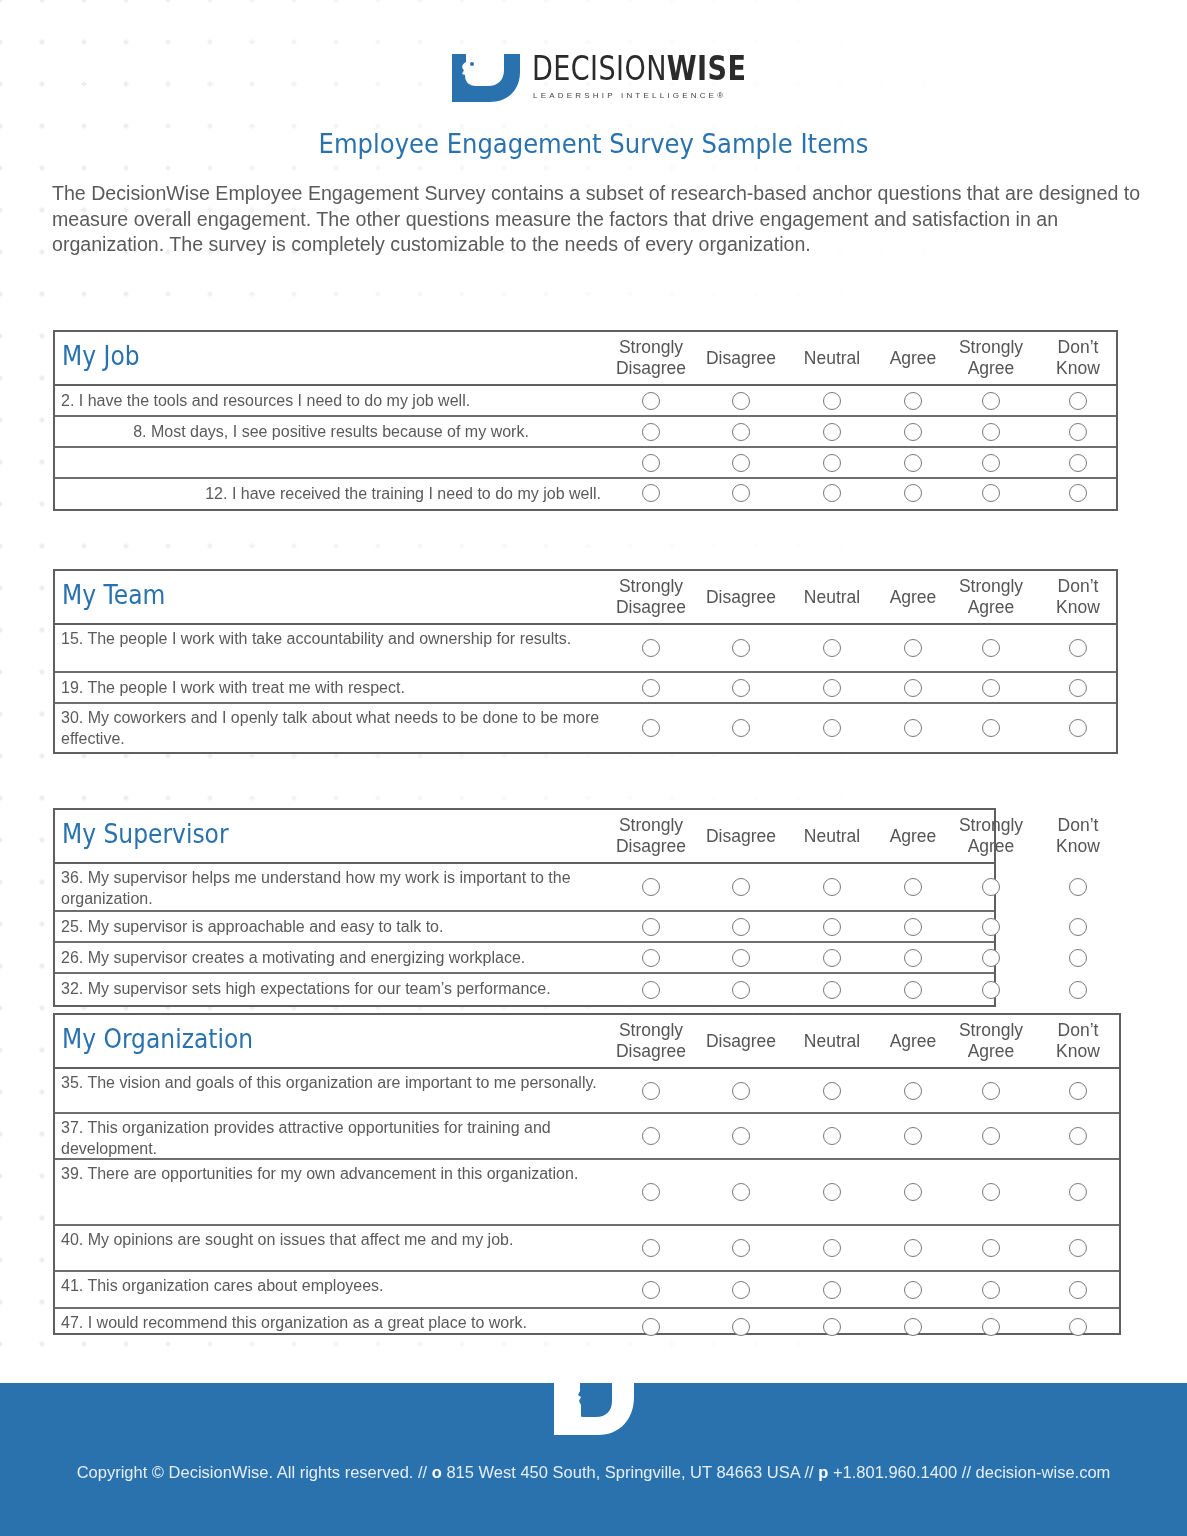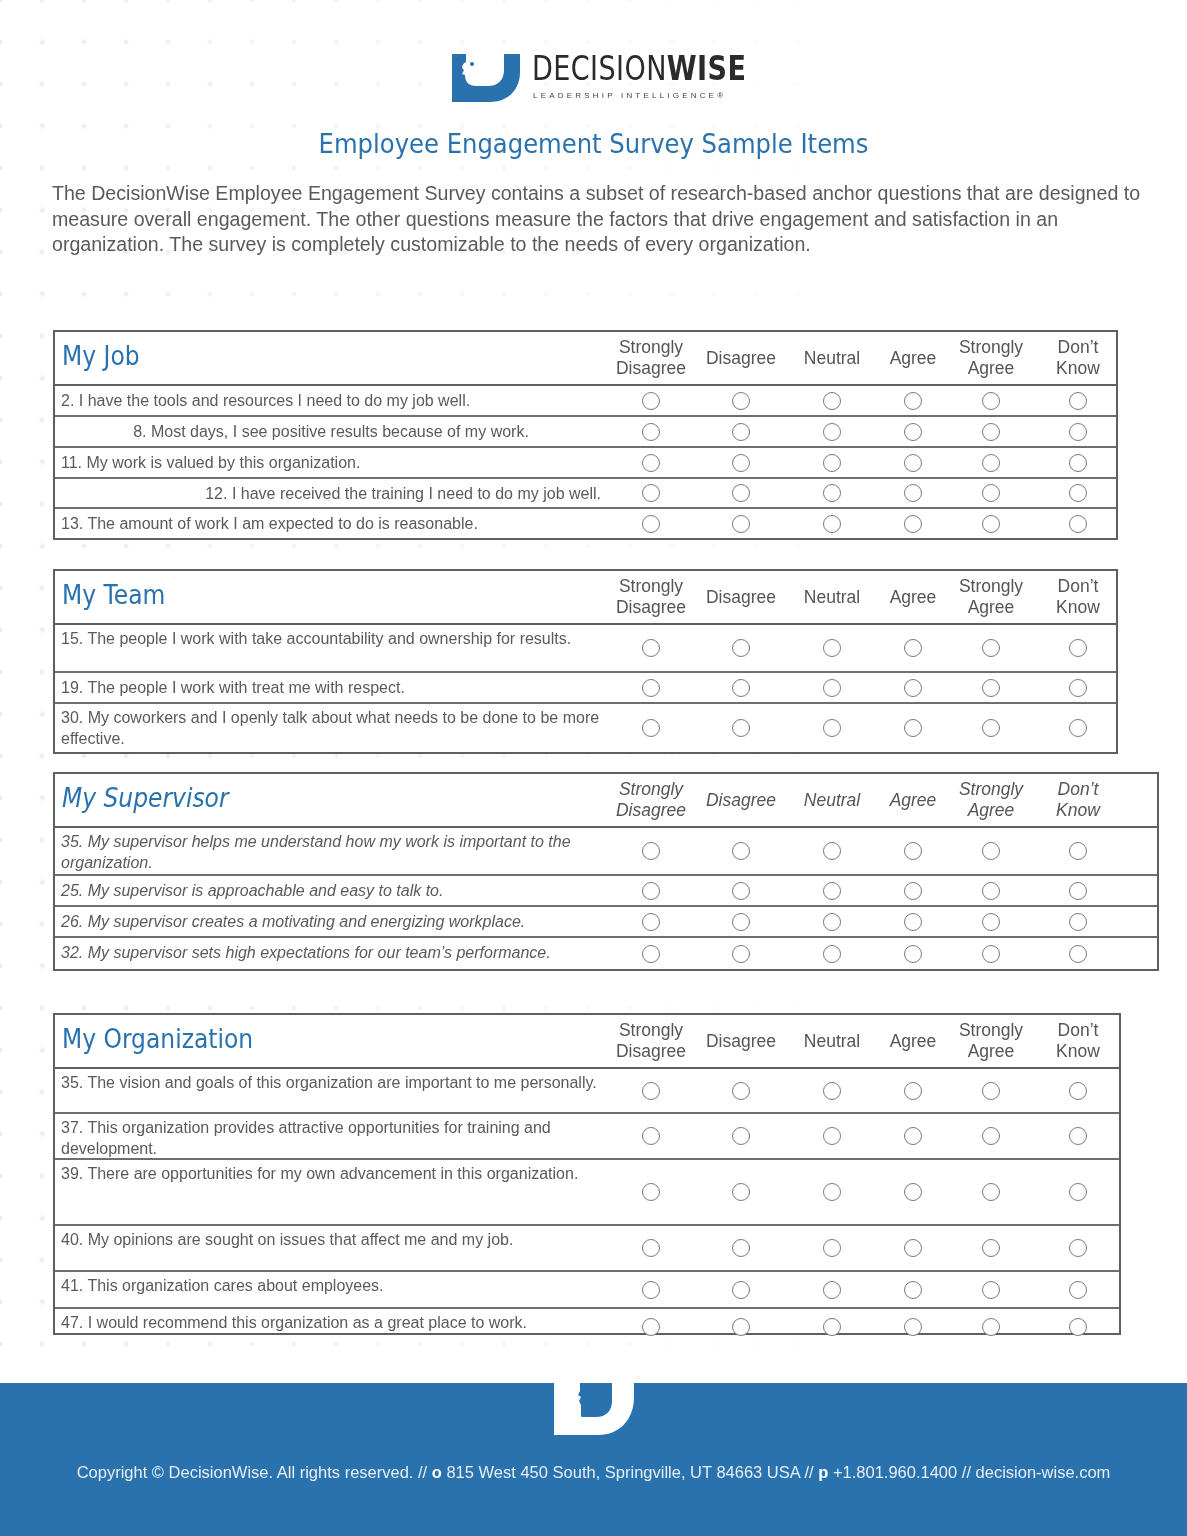--- a/index.html
+++ b/index.html
@@ -86,46 +86,36 @@
       <div class="row" style="height: 31px; text-align: center;">
         <div class="q" style="top: 4px;">8. Most days, I see positive results because of my work.</div>
         <span class="radio" role="radio" style="left: 596px; top: 14.5px;"></span>
         <span class="radio" role="radio" style="left: 686px; top: 14.5px;"></span>
         <span class="radio" role="radio" style="left: 777px; top: 14.5px;"></span>
         <span class="radio" role="radio" style="left: 858px; top: 14.5px;"></span>
         <span class="radio" role="radio" style="left: 936px; top: 14.5px;"></span>
         <span class="radio" role="radio" style="left: 1023px; top: 14.5px;"></span>
       </div>
       <div class="row" style="height: 31px;">
-        <div class="q" style="top: 4px;">11. My work is valued by this organization.</div>
         <span class="radio" role="radio" style="left: 596px; top: 14.5px;"></span>
         <span class="radio" role="radio" style="left: 686px; top: 14.5px;"></span>
         <span class="radio" role="radio" style="left: 777px; top: 14.5px;"></span>
         <span class="radio" role="radio" style="left: 858px; top: 14.5px;"></span>
         <span class="radio" role="radio" style="left: 936px; top: 14.5px;"></span>
         <span class="radio" role="radio" style="left: 1023px; top: 14.5px;"></span>
       </div>
       <div class="row" style="height: 30px; text-align: right;">
         <div class="q" style="top: 4px;">12. I have received the training I need to do my job well.</div>
         <span class="radio" role="radio" style="left: 596px; top: 14px;"></span>
         <span class="radio" role="radio" style="left: 686px; top: 14px;"></span>
         <span class="radio" role="radio" style="left: 777px; top: 14px;"></span>
         <span class="radio" role="radio" style="left: 858px; top: 14px;"></span>
         <span class="radio" role="radio" style="left: 936px; top: 14px;"></span>
         <span class="radio" role="radio" style="left: 1023px; top: 14px;"></span>
       </div>
-      <div class="row" style="height: 29px;">
-        <div class="q" style="top: 4px;">13. The amount of work I am expected to do is reasonable.</div>
-        <span class="radio" role="radio" style="left: 596px; top: 14.5px;"></span>
-        <span class="radio" role="radio" style="left: 686px; top: 14.5px;"></span>
-        <span class="radio" role="radio" style="left: 777px; top: 14.5px;"></span>
-        <span class="radio" role="radio" style="left: 858px; top: 14.5px;"></span>
-        <span class="radio" role="radio" style="left: 936px; top: 14.5px;"></span>
-        <span class="radio" role="radio" style="left: 1023px; top: 14.5px;"></span>
-      </div>
     </div>
     <div class="section" style="top: 569px; width: 1065px;">
       <div class="sec-head">
         <div class="sec-title">My Team</div>
         <div class="col-h" style="left: 596px;">Strongly
 Disagree</div>
         <div class="col-h" style="left: 686px;">Disagree</div>
         <div class="col-h" style="left: 777px;">Neutral</div>
         <div class="col-h" style="left: 858px;">Agree</div>
         <div class="col-h" style="left: 936px;">Strongly
@@ -154,35 +144,35 @@
       <div class="row" style="height: 48px;">
         <div class="q">30. My coworkers and I openly talk about what needs to be done to be more effective.</div>
         <span class="radio" role="radio" style="left: 596px; top: 24px;"></span>
         <span class="radio" role="radio" style="left: 686px; top: 24px;"></span>
         <span class="radio" role="radio" style="left: 777px; top: 24px;"></span>
         <span class="radio" role="radio" style="left: 858px; top: 24px;"></span>
         <span class="radio" role="radio" style="left: 936px; top: 24px;"></span>
         <span class="radio" role="radio" style="left: 1023px; top: 24px;"></span>
       </div>
     </div>
-    <div class="section" style="top: 772px; width: 1106px; font-style: italic;">
+    <div class="section" style="top: 808px; width: 943px;">
       <div class="sec-head">
         <div class="sec-title">My Supervisor</div>
         <div class="col-h" style="left: 596px;">Strongly
 Disagree</div>
         <div class="col-h" style="left: 686px;">Disagree</div>
         <div class="col-h" style="left: 777px;">Neutral</div>
         <div class="col-h" style="left: 858px;">Agree</div>
         <div class="col-h" style="left: 936px;">Strongly
 Agree</div>
         <div class="col-h" style="left: 1023px;">Don’t
 Know</div>
       </div>
       <div class="row" style="height: 48px;">
-        <div class="q">35. My supervisor helps me understand how my work is important to the organization.</div>
+        <div class="q">36. My supervisor helps me understand how my work is important to the organization.</div>
         <span class="radio" role="radio" style="left: 596px; top: 23px;"></span>
         <span class="radio" role="radio" style="left: 686px; top: 23px;"></span>
         <span class="radio" role="radio" style="left: 777px; top: 23px;"></span>
         <span class="radio" role="radio" style="left: 858px; top: 23px;"></span>
         <span class="radio" role="radio" style="left: 936px; top: 23px;"></span>
         <span class="radio" role="radio" style="left: 1023px; top: 23px;"></span>
       </div>
       <div class="row" style="height: 31px;">
         <div class="q" style="top: 4px;">25. My supervisor is approachable and easy to talk to.</div>
         <span class="radio" role="radio" style="left: 596px; top: 14.5px;"></span>

